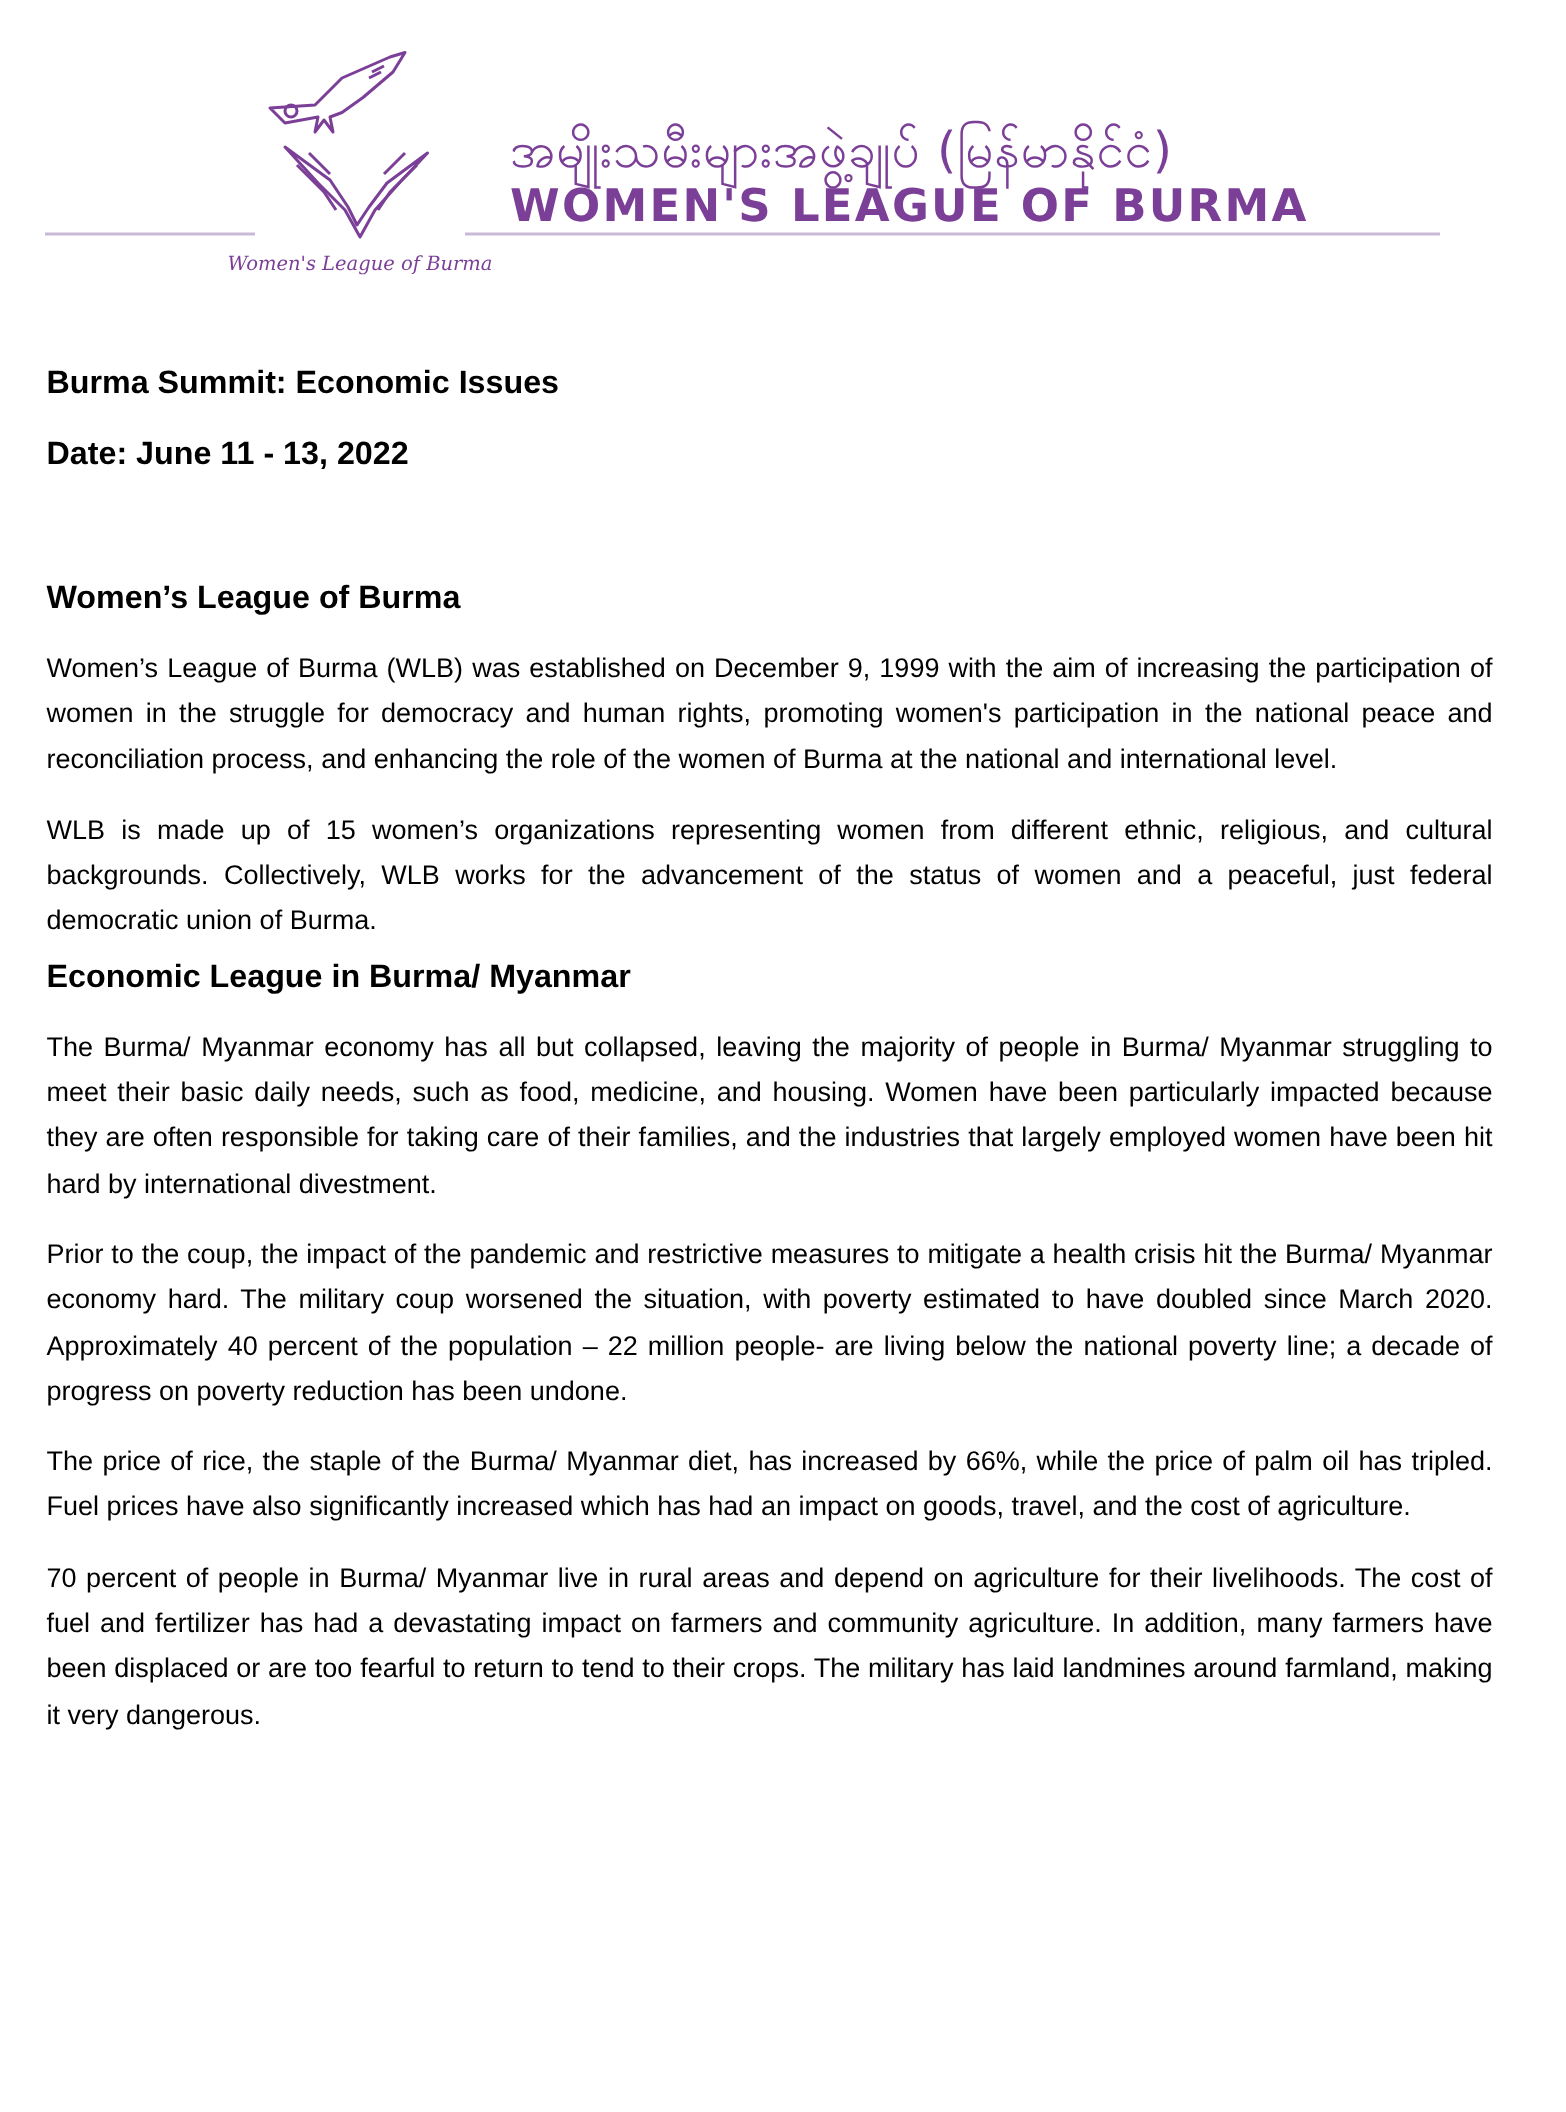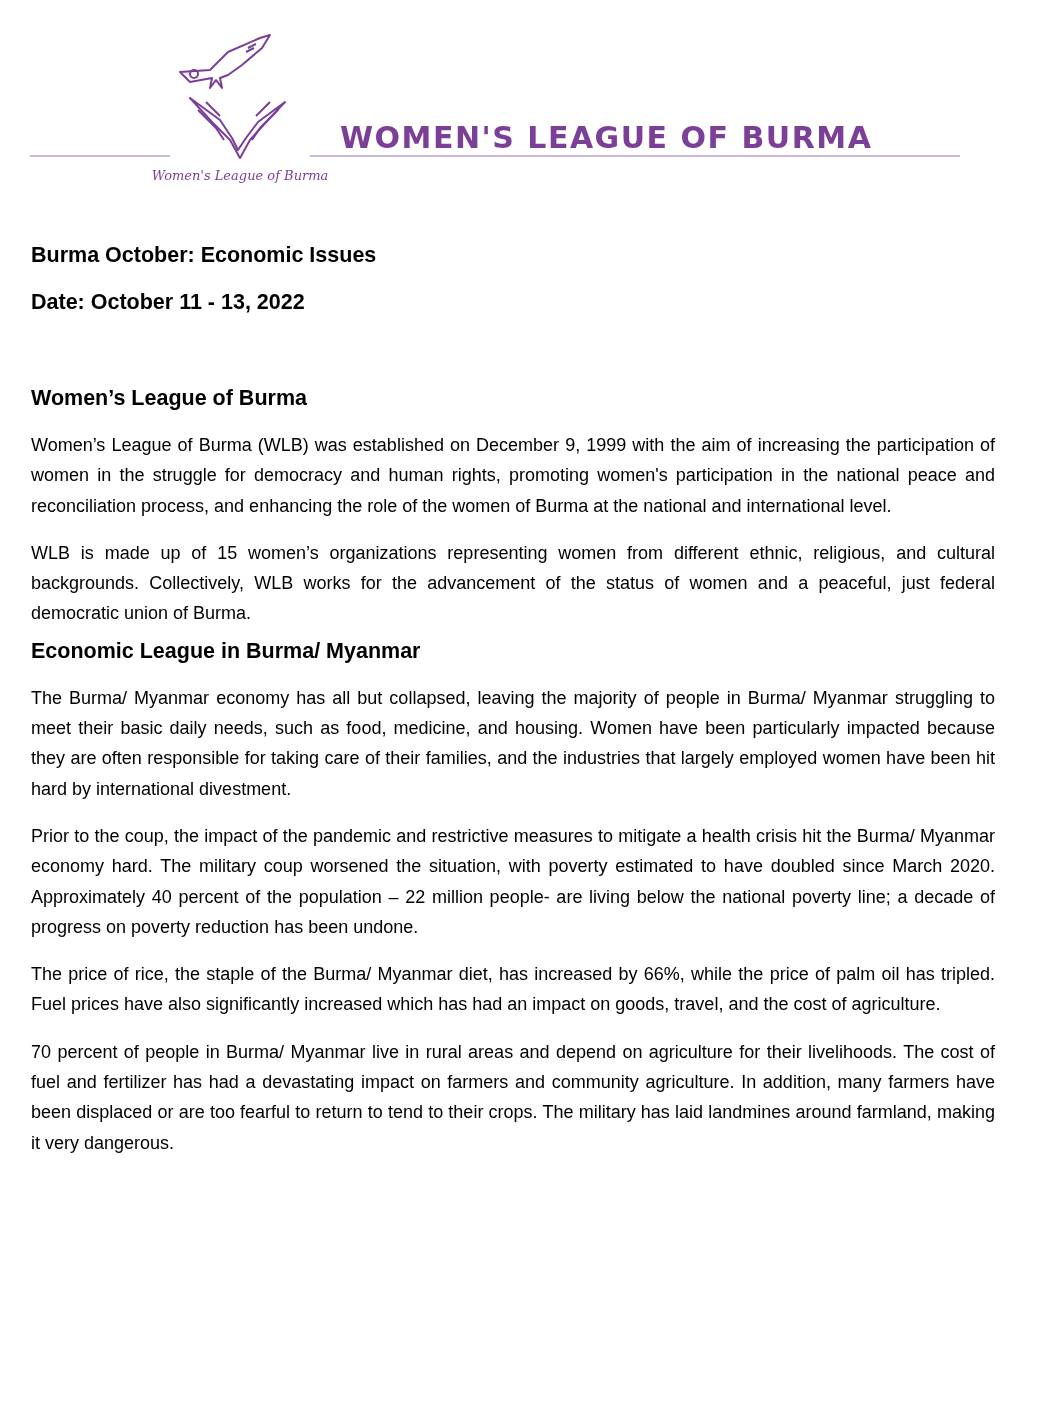--- a/index.html
+++ b/index.html
@@ -33,27 +33,28 @@
       <path d="M30 42 L60 40 L78 22 L110 8 L120 5 L112 18 L92 35 L78 45 L70 48 L72 58 L66 50 L60 58 L62 48 L40 52 Z"></path>
       <path d="M98 18 L106 14 M96 22 L104 18"></path>
       <circle cx="44" cy="44" r="4"></circle>
 
       <path d="M40 68 L70 90 L82 108 L88 120 L96 108 L108 92 L135 72 L118 90 L100 110 L90 128 L80 110 L62 92 Z"></path>
       <path d="M48 80 L66 98 L74 110 M128 80 L110 98 L102 110"></path>
       <path d="M56 72 L70 86 M120 72 L106 86"></path>
     </g>
     <text x="90" y="150" text-anchor="middle" font-size="13" fill="#7b3f98" font-family="DejaVu Serif, serif" font-style="italic">Women's League of Burma</text>
   </svg>
+  <div class="burmese">အမျိုးသမီးများအဖွဲ့ချုပ် (မြန်မာနိုင်ငံ)</div>
   <div class="org-en">WOMEN'S LEAGUE OF BURMA</div>
 </div>
 
 <div class="content">
-  <p class="h">Burma October: Economic Issues</p>
+  <p class="h">Burma Summit: Economic Issues</p>
   <div class="gap-s"></div>
-  <p class="h">Date: October 11 - 13, 2022</p>
+  <p class="h">Date: June 11 - 13, 2022</p>
   <div class="gap-l"></div>
   <div style="height:19px"></div>
 
   <section>
     <p class="h">Women’s League of Burma</p>
     <div class="gap-s"></div>
     <p class="p">Women’s League of Burma (WLB) was established on December 9, 1999 with the aim of increasing the participation of women in the struggle for democracy and human rights, promoting women's participation in the national peace and reconciliation process, and enhancing the role of the women of Burma at the national and international level.</p>
     <div class="gap-s"></div>
     <p class="p">WLB is made up of 15 women’s organizations representing women from different ethnic, religious, and cultural backgrounds. Collectively, WLB works for the advancement of the status of women and a peaceful, just federal democratic union of Burma.</p>
     <div style="height:7px"></div>

